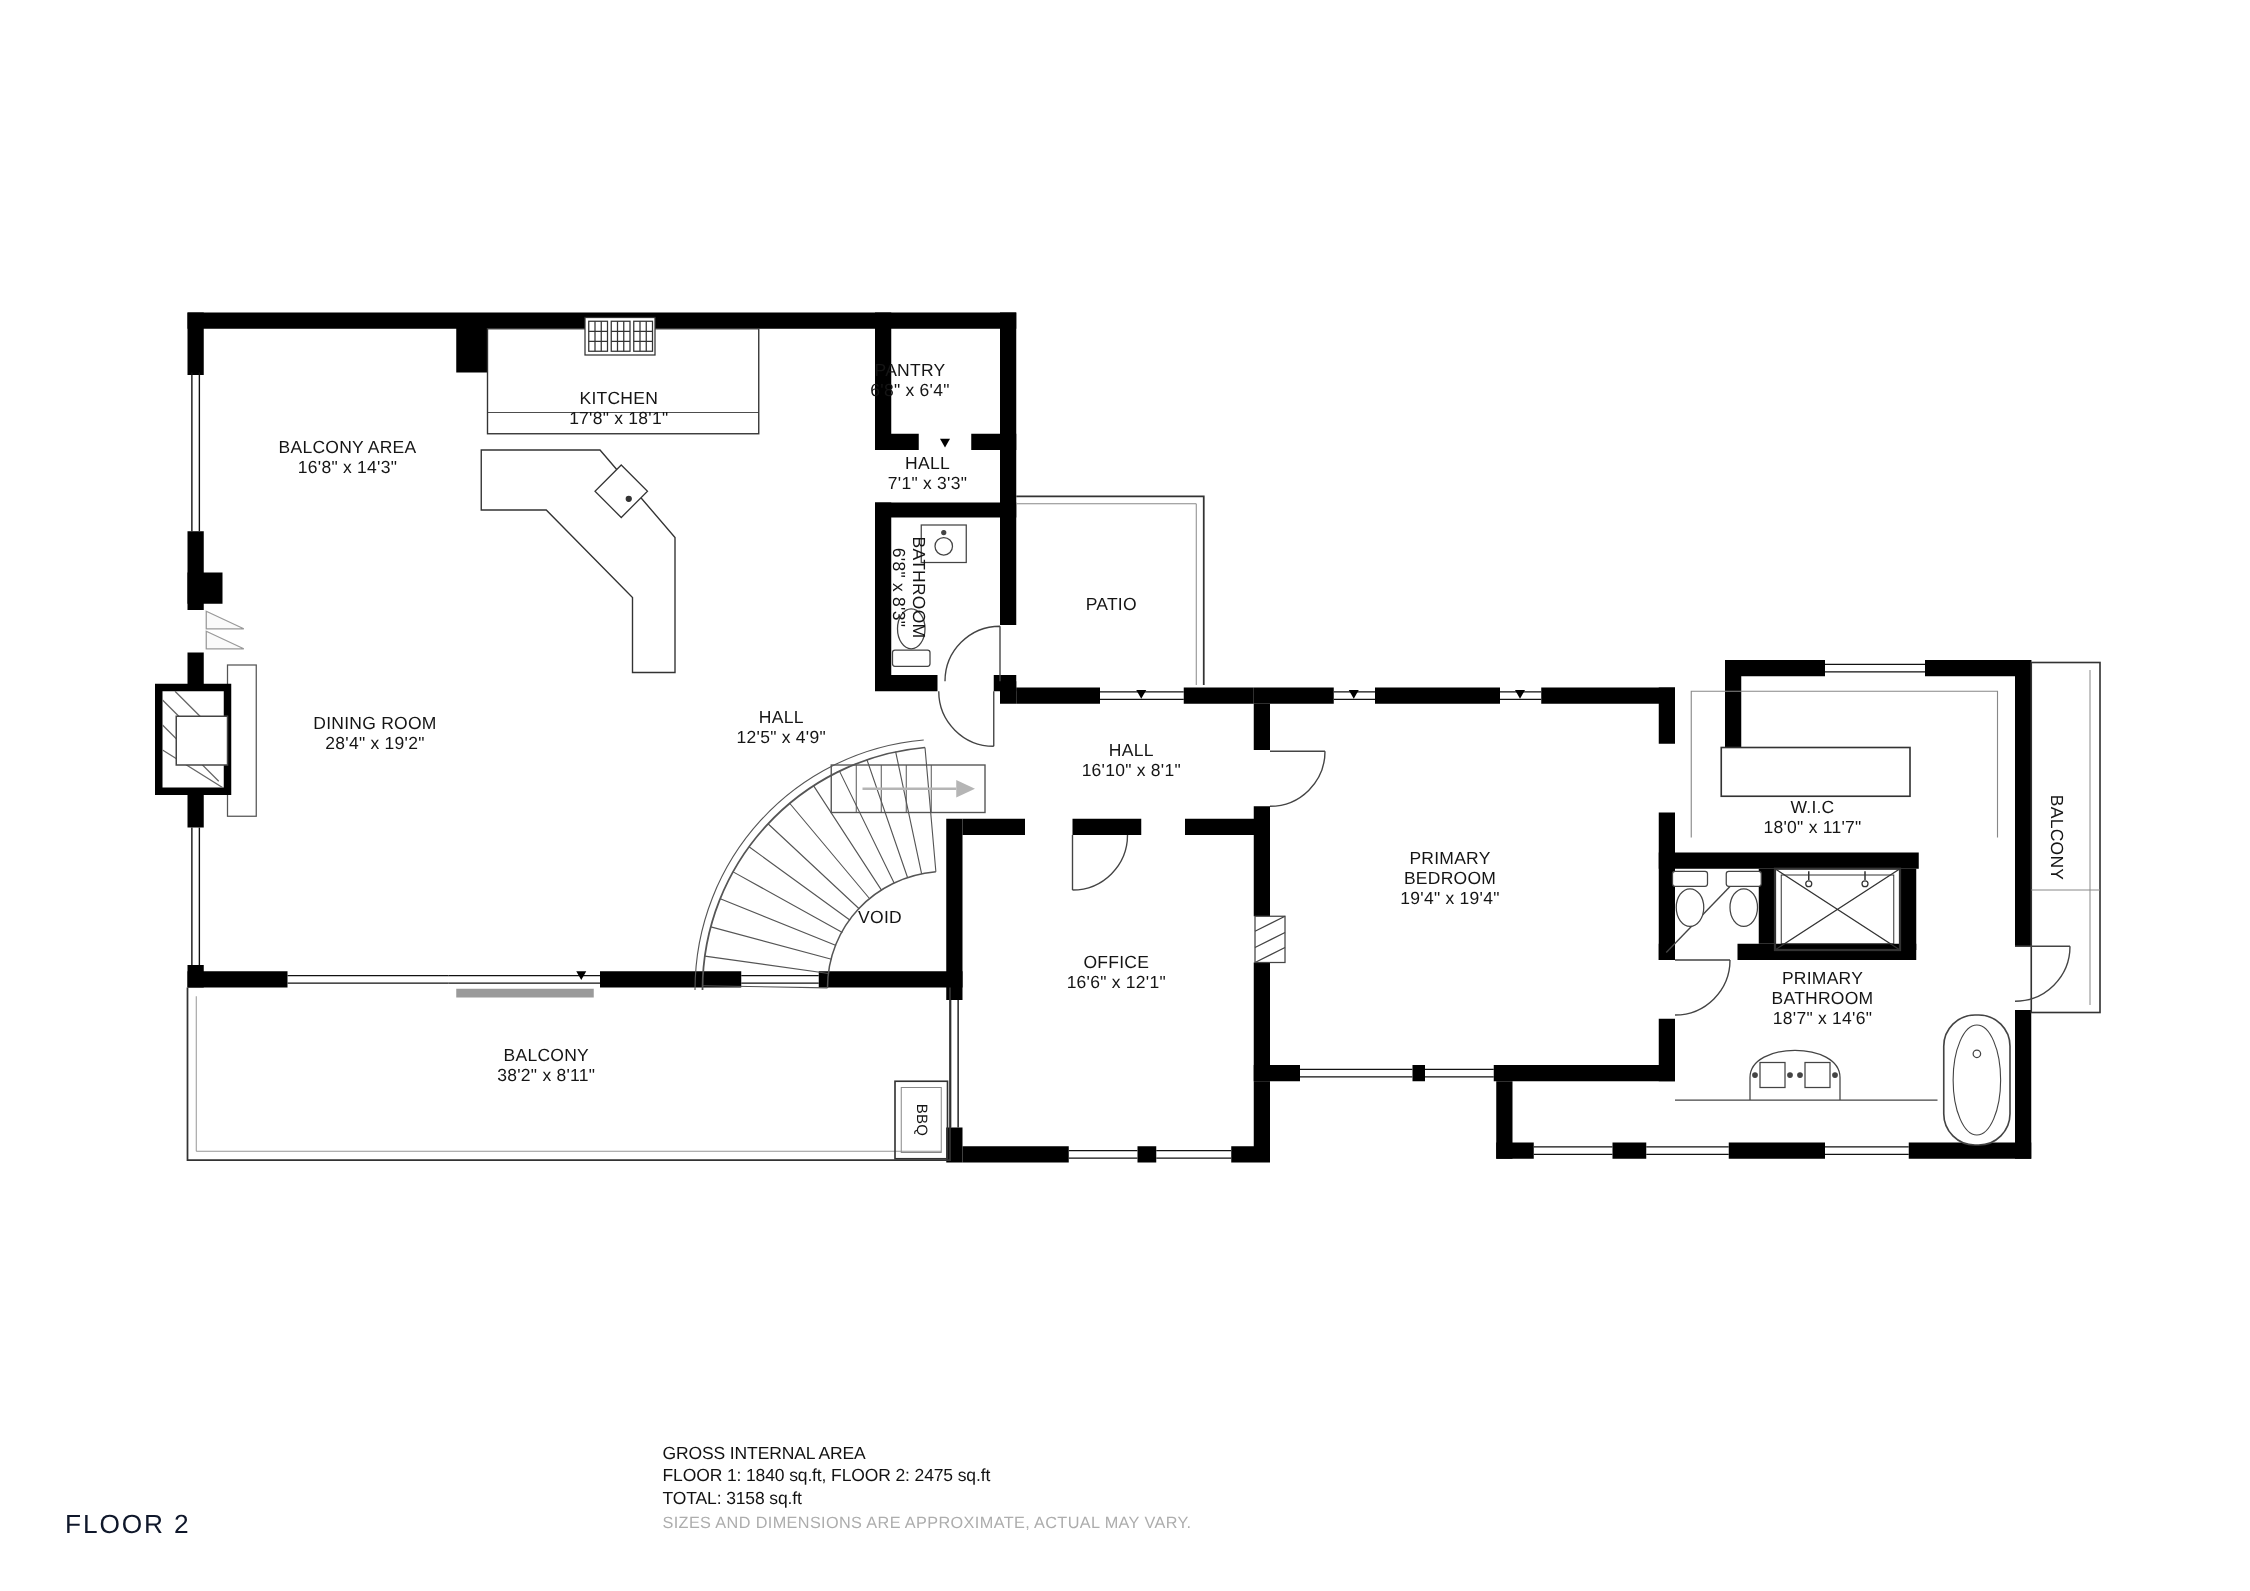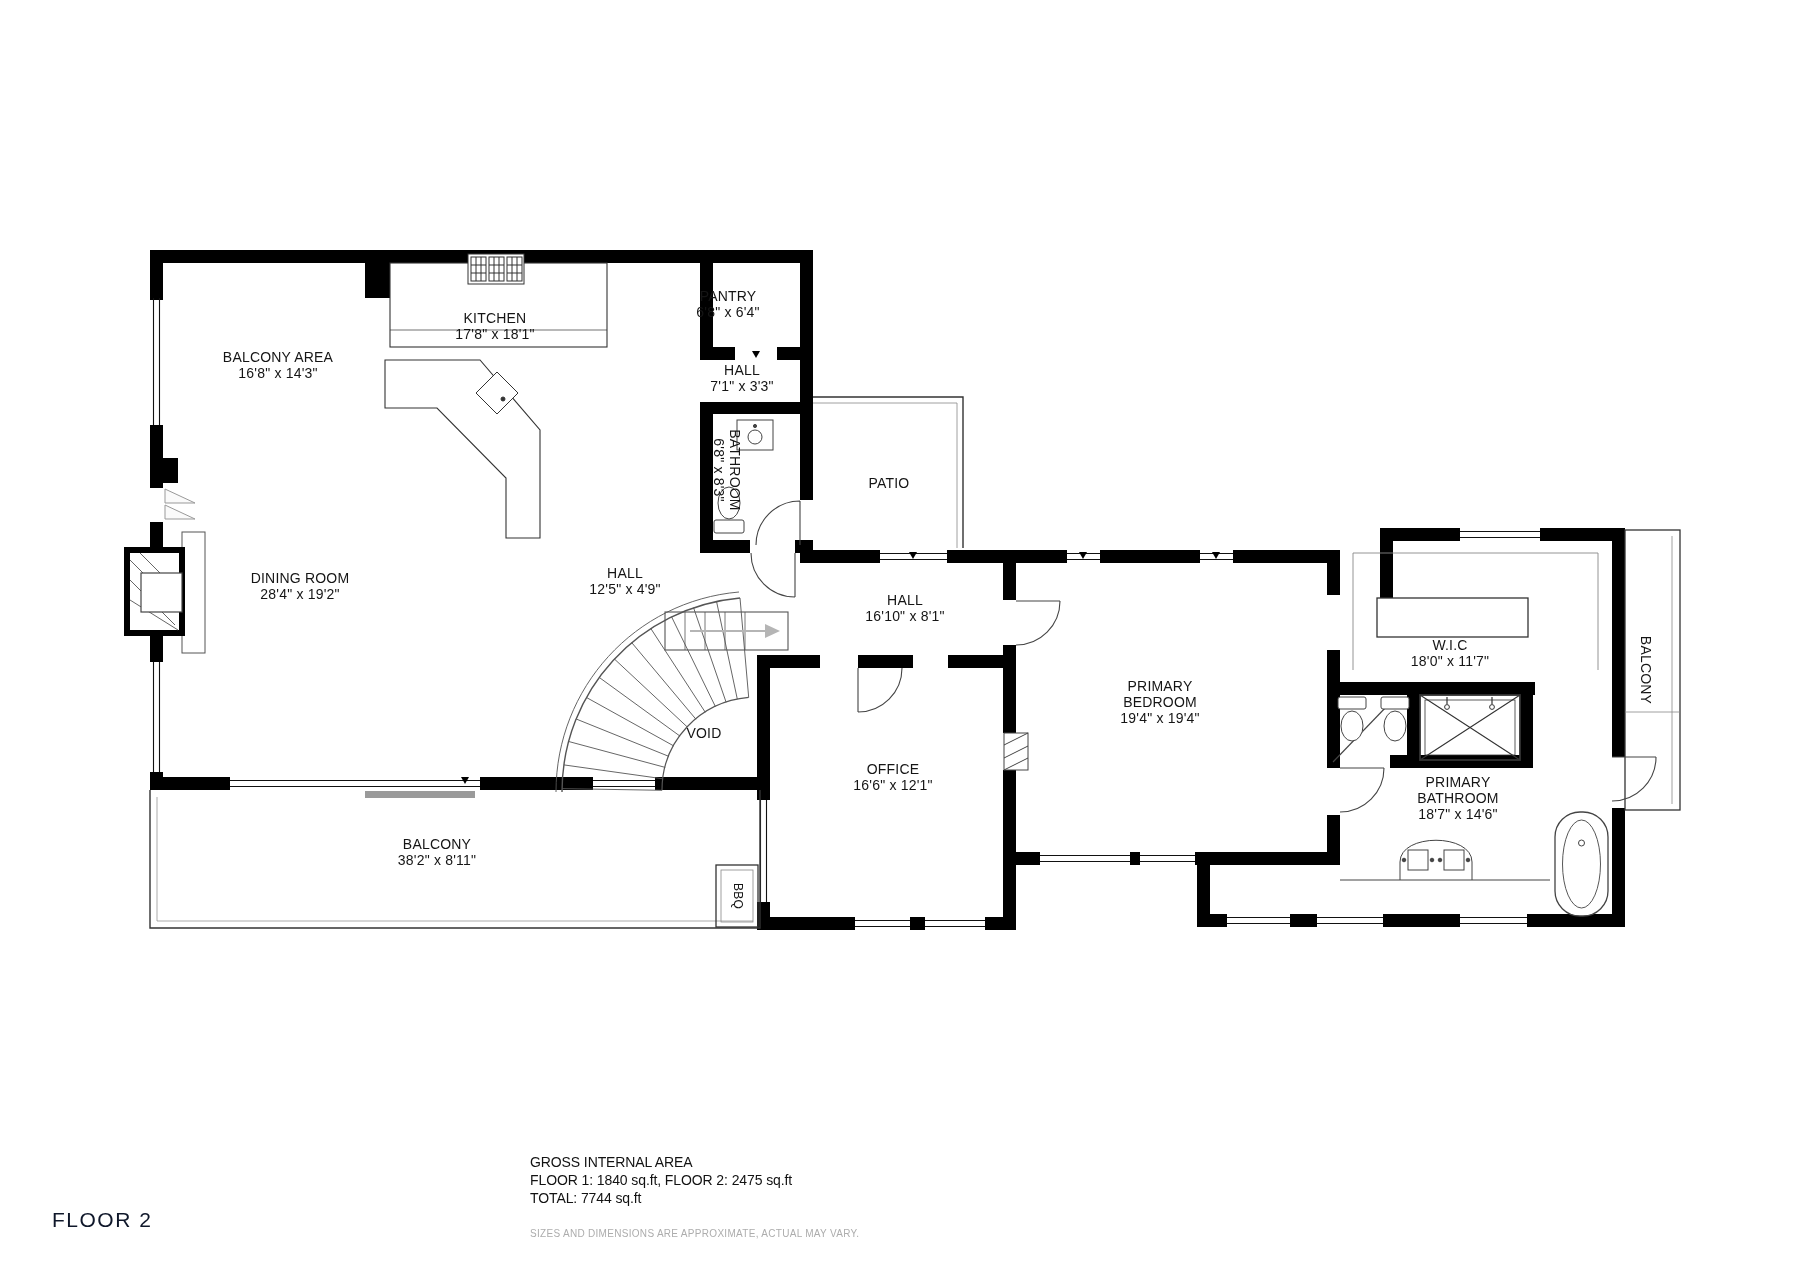--- a/index.html
+++ b/index.html
@@ -9,21 +9,21 @@
   .room-label{position:absolute;transform:translate(-50%,-50%);text-align:center;
       font-size:14px;line-height:16px;color:#151515;letter-spacing:.2px;white-space:nowrap;}
   .room-label .rname,.room-label .rdims{display:block;}
   .room-label.rot{transform:translate(-50%,-50%) rotate(90deg);}
   .room-label.small{font-size:12px;line-height:13px;}
   .room-label.narrow .rname{max-width:116px;white-space:normal;margin:0 auto;}
   #floor-tag{position:absolute;left:52px;top:1208px;font-size:21px;color:#0f172a;
       letter-spacing:1.5px;}
   #footer{position:absolute;left:530px;top:1152px;width:600px;text-align:left;color:#121212;}
   #footer div{margin:2px 0;font-size:14px;line-height:16px;letter-spacing:-0.1px;}
-  #footer .disclaimer{font-size:10px;color:#adadad;letter-spacing:.3px;margin-top:20px;}
+  #footer .disclaimer{font-size:13px;color:#adadad;letter-spacing:.3px;margin-top:4px;}
 </style>
 </head>
 <body>
 
 <div id="stage">
 
 <svg width="1800" height="1273" viewBox="0 0 1800 1273">
 
   <g fill="#000">
 
@@ -316,19 +316,19 @@
   <span class="rname">BALCONY</span>
   <span class="rdims">38'2" x 8'11"</span>
 </div>
 <div class="room-label rot small" style="left:737px;top:896px">
   <span class="rname">BBQ</span>
 </div>
 
 <div id="footer">
   <div>GROSS INTERNAL AREA</div>
   <div>FLOOR 1: 1840 sq.ft, FLOOR 2: 2475 sq.ft</div>
-  <div>TOTAL: 7744 sq.ft</div>
+  <div>TOTAL: 3158 sq.ft</div>
   <div class="disclaimer">SIZES AND DIMENSIONS ARE APPROXIMATE, ACTUAL MAY VARY.</div>
 </div>
 
 <div id="floor-tag">FLOOR 2</div>
 
 </div>
 
 </body></html>

